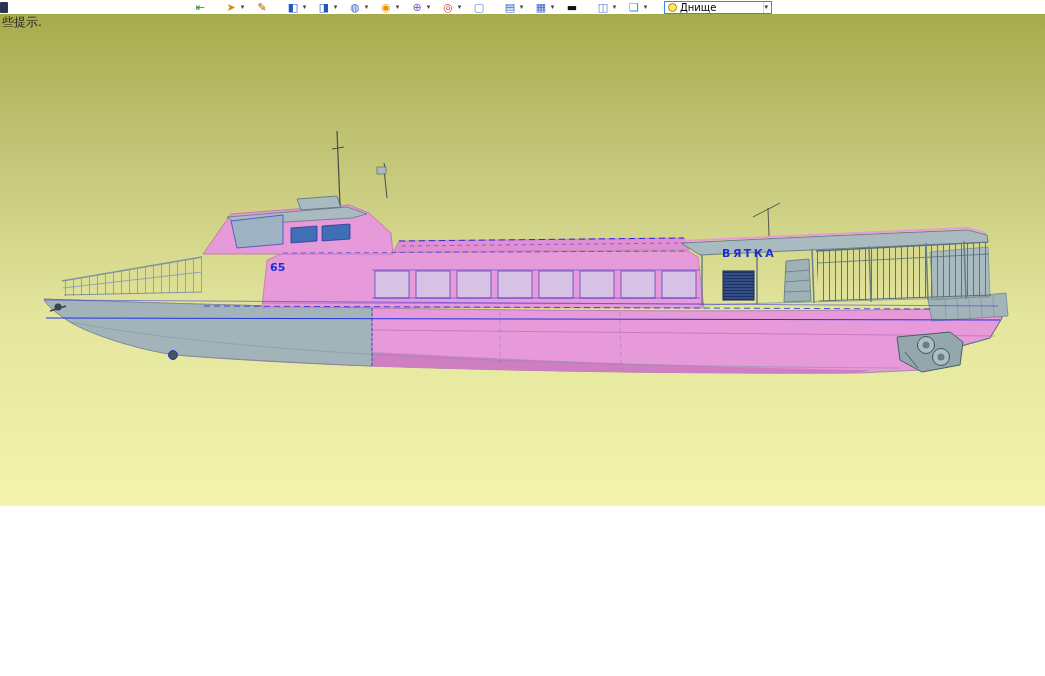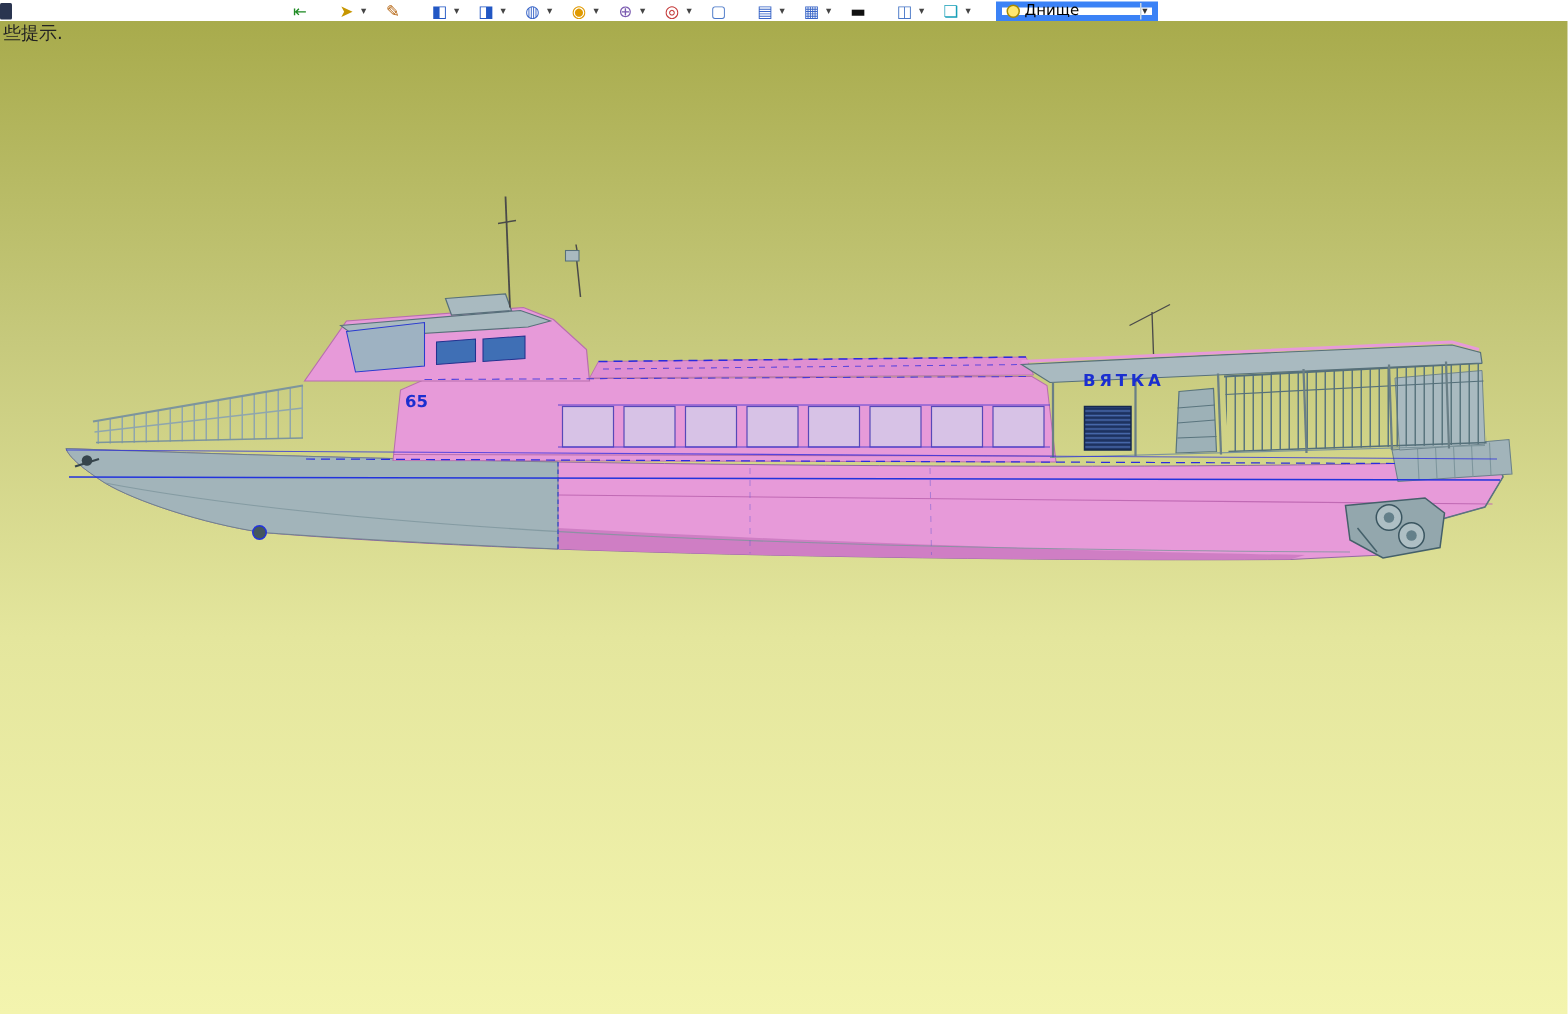--- a/index.html
+++ b/index.html
@@ -22,31 +22,31 @@
     width:14px;height:13px;font-size:11px;line-height:13px;text-align:center;
     display:inline-block;
   }
   .tb-caret{font-size:7px;color:#444;width:9px;text-align:center;line-height:13px;}
   .g0{color:#1f8b24}.g1{color:#c79600}.g2{color:#b05a00}.g3{color:#2257c4}
   .g4{color:#2257c4}.g5{color:#3a66c8}.g6{color:#e09a00}.g7{color:#7a5ab0}
   .g8{color:#c43a3a}.g9{color:#4a78c8}.g10{color:#3a66c8}.g11{color:#3a66c8}
   .g12{color:#111111}.g13{color:#4a78c8}.g14{color:#18a0b8}
   .view-combo{
     display:flex;align-items:center;height:13px;width:108px;margin-left:6px;
-    border:4px solid #3b82f6;background:#ffffff;box-sizing:border-box;padding-left:3px;
+    border:1px solid #3b82f6;background:#ffffff;box-sizing:border-box;padding-left:3px;
   }
   .bulb{
     width:7px;height:7px;border-radius:50%;background:#ffe870;
     border:1px solid #a88a00;display:inline-block;margin-right:3px;flex:0 0 auto;
   }
   .combo-text{font-size:10px;color:#000;flex:1;line-height:11px;white-space:nowrap;}
   .combo-caret{font-size:7px;color:#333;padding:0 3px 0 0;border-left:1px solid #c8d4e0;line-height:11px;}
   
   .viewport{
-    position:absolute;top:14px;left:0;width:1045px;height:662px;
+    position:absolute;top:14px;left:0;width:1045px;height:492px;
     background:linear-gradient(180deg,#a8ab4c 0%,#c6c97c 32%,#e4e69d 62%,#f3f4ae 100%);
   }
   .hint{
     position:absolute;left:2px;top:0px;font-size:12px;color:#222;
     font-family:"DejaVu Sans",sans-serif;
   }
   svg.scene{position:absolute;left:0;top:0;width:1045px;height:662px;display:block;}
 </style>
 </head>
 <body>

